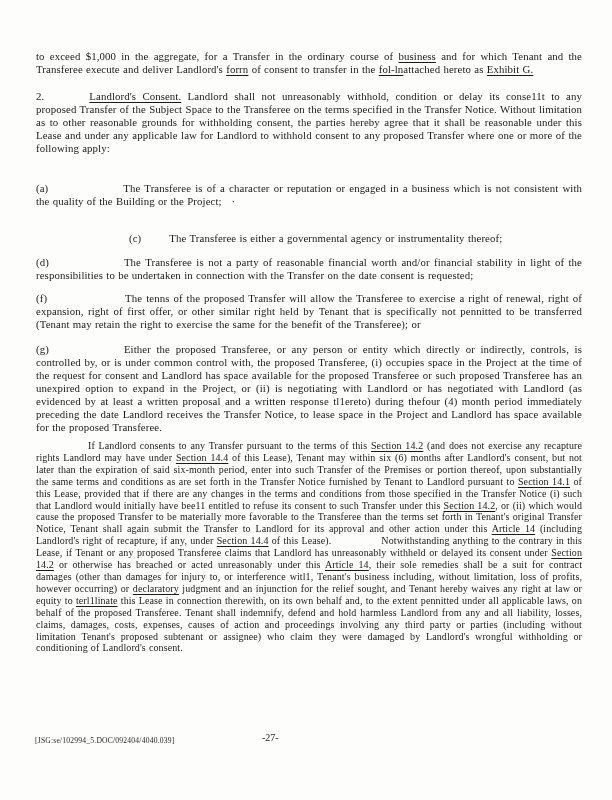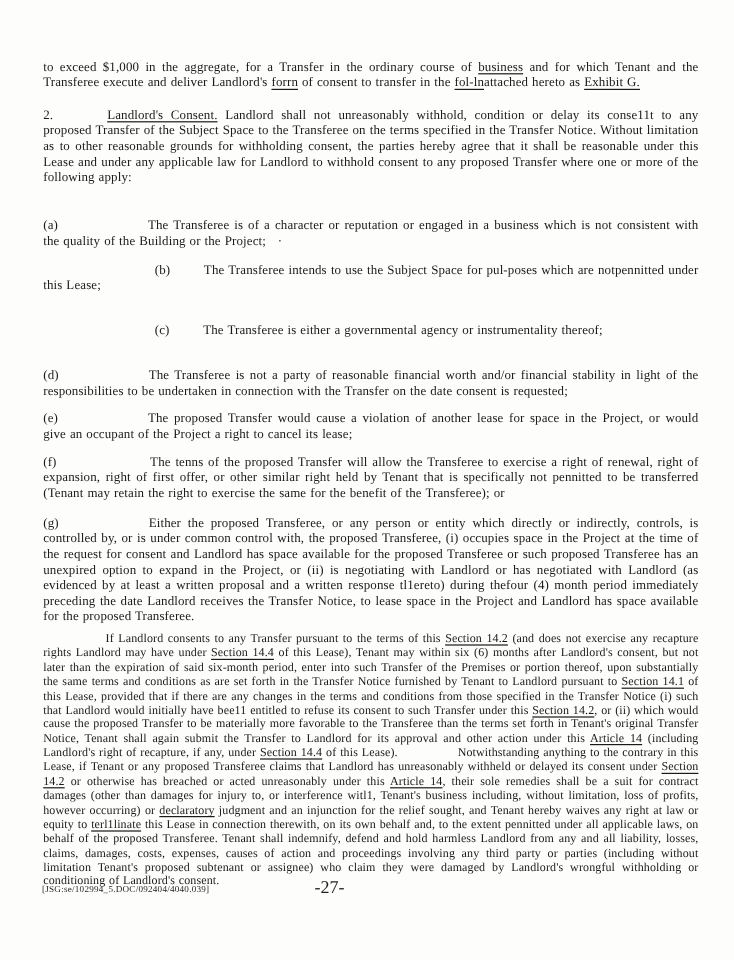--- a/index.html
+++ b/index.html
@@ -39,35 +39,33 @@
     left: 0; right: 0; top: 732px;
     height: 16px;
     padding-left: 17px;
   }
   .doc-id {
     position: absolute; left: 35px; top: 4px;
     font-size: 7.6px; letter-spacing: 0.2px; color: #262626;
   }
   .page-num {
     position: absolute; left: 262px; top: 0;
-    font-size: 15px; color: #1f1f1f;
+    font-size: 10px; color: #1f1f1f;
   }
 </style>
 </head>
 <body>
 
 <div class="page">
   <main class="doc">
       <p class="para" style="margin-top: 0px;"><span class="run">to exceed $1,000 in the aggregate, for a Transfer in the ordinary course of </span><span class="u">business</span><span class="run"> and for which Tenant and the Transferee execute and deliver Landlord's </span><span class="u">forrn</span><span class="run"> of consent to transfer in the </span><span class="u">fol-ln</span><span class="run">attached hereto as </span><span class="u">Exhibit G.</span></p>
       <p class="para" style="margin-top: 14px;"><span class="run">2.</span><span class="tab" style="width: 45px;"></span><span class="u">Landlord's Consent.</span><span class="run"> Landlord shall not unreasonably withhold, condition or delay its conse11t to  any proposed Transfer of the Subject Space to the Transferee on the terms specified in the Transfer Notice. Without limitation as to other reasonable grounds for withholding consent, the parties hereby agree that it shall be reasonable under this Lease and under any applicable law for Landlord to withhold consent to any proposed Transfer where one or more of the following apply:</span></p>
       <p class="para" style="margin-top: 27px;"><span class="run">(a)</span><span class="tab" style="width: 75px;"></span><span class="run">The Transferee is of a character or reputation or engaged in a business which is not consistent  with the quality of the Building or the Project;&nbsp;&nbsp; ·</span></p>
-      <p class="para" style="margin-top: 11px;"><span class="tab" style="width: 93px;"></span><span class="run">(b)</span><span class="tab" style="width: 28px;"></span><span class="run">The Transferee intends to use the Subject Space for pul-poses which are notpennitted under this Lease;</span></p>
       <p class="para" style="margin-top: 24px;"><span class="tab" style="width: 93px;"></span><span class="run">(c)</span><span class="tab" style="width: 28px;"></span><span class="run">The Transferee is either a governmental agency or instrumentality thereof;</span></p>
-      <p class="para" style="margin-top: 25px;"><span class="run">(d)</span><span class="tab" style="width: 75px;"></span><span class="run">The Transferee is not a party of reasonable financial worth and/or financial stability in  light of the responsibilities to be undertaken in connection with the Transfer on the date consent is requested;</span></p>
-      <p class="para" style="margin-top: 10px;"><span class="run">(e)</span><span class="tab" style="width: 75px;"></span><span class="run">The proposed Transfer would cause a violation of another lease for space in the Project,  or would give an occupant of the Project a right to cancel its lease;</span></p>
+      <p class="para" style="margin-top: 11px;"><span class="run">(d)</span><span class="tab" style="width: 75px;"></span><span class="run">The Transferee is not a party of reasonable financial worth and/or financial stability in  light of the responsibilities to be undertaken in connection with the Transfer on the date consent is requested;</span></p>
       <p class="para" style="margin-top: 10px;"><span class="run">(f)</span><span class="tab" style="width: 78px;"></span><span class="run">The tenns of the proposed Transfer will allow the Transferee to exercise a right of  renewal, right of expansion, right of first offer, or other similar right held by Tenant that is specifically not pennitted  to be transferred (Tenant may retain the right to exercise the same for the benefit of the Transferee);  or</span></p>
       <p class="para" style="margin-top: 12px;"><span class="run">(g)</span><span class="tab" style="width: 75px;"></span><span class="run">Either the proposed Transferee, or any person or entity which directly or indirectly,  controls, is controlled by, or is under common control with, the proposed Transferee, (i) occupies space in  the Project at the time of the request for consent and Landlord has space available for the proposed Transferee or  such proposed Transferee has an unexpired option to expand in the Project, or (ii) is negotiating with Landlord or  has negotiated with Landlord (as evidenced by at least a written proposal and a written response tl1ereto) during thefour (4) month period immediately preceding the date Landlord receives the Transfer Notice, to lease space in the Project and Landlord has space available for the proposed  Transferee.</span></p>
       <p class="para tight" style="margin-top: 6px;"><span class="tab" style="width: 52px;"></span><span class="run">If Landlord consents to any Transfer pursuant to the terms of this </span><span class="u">Section 14.2</span><span class="run"> (and does not exercise any recapture rights Landlord may have under </span><span class="u">Section 14.4</span><span class="run"> of this Lease), Tenant may within six (6) months after Landlord's consent, but not later than the expiration of said six-month period, enter into such Transfer of the  Premises or portion thereof, upon substantially the same terms and conditions as are set forth in the Transfer Notice  furnished by Tenant to Landlord pursuant to </span><span class="u">Section 14.1</span><span class="run"> of this Lease, provided that if there are any changes in the  terms and conditions from those specified in the Transfer Notice (i) such that Landlord would initially have bee11 entitled to refuse its consent to such Transfer under this </span><span class="u">Section 14.2</span><span class="run">, or (ii) which would cause the proposed  Transfer to be materially more favorable to the Transferee than the terms set forth in Tenant's original Transfer  Notice, Tenant shall again submit the Transfer to Landlord for its approval and other action under this </span><span class="u">Article 14</span><span class="run">  (including Landlord's right of recapture, if any, under </span><span class="u">Section  14.4</span><span class="run"> of this Lease).</span><span class="tab" style="width: 50px;"></span><span class="run">Notwithstanding anything to the contrary in this Lease, if Tenant or any proposed Transferee claims that Landlord has unreasonably withheld or delayed its consent under </span><span class="u">Section 14.2</span><span class="run"> or otherwise has breached or acted unreasonably under this </span><span class="u">Article 14</span><span class="run">, their sole remedies shall be a suit for contract damages (other than damages for injury to, or interference witl1, Tenant's business including, without limitation, loss of profits, however occurring) or </span><span class="u">declaratory</span><span class="run"> judgment and an injunction for the relief sought, and Tenant hereby waives any right at law or equity to </span><span class="u">terl1linate</span><span class="run"> this Lease in connection therewith, on its own behalf and, to the extent pennitted under all applicable laws, on behalf of the proposed Transferee.   Tenant shall indemnify, defend and hold harmless Landlord from any and all liability, losses, claims, damages, costs, expenses, causes of action and proceedings involving any third party or parties (including without limitation Tenant's proposed subtenant or assignee) who claim they were damaged by Landlord's wrongful withholding or conditioning of Landlord's consent.</span></p>
     </main>
   <footer class="footer">
     <span class="doc-id">[JSG:se/102994_5.DOC/092404/4040.039]</span>
     <span class="page-num">-27-</span>
   </footer>
 </div>
 

